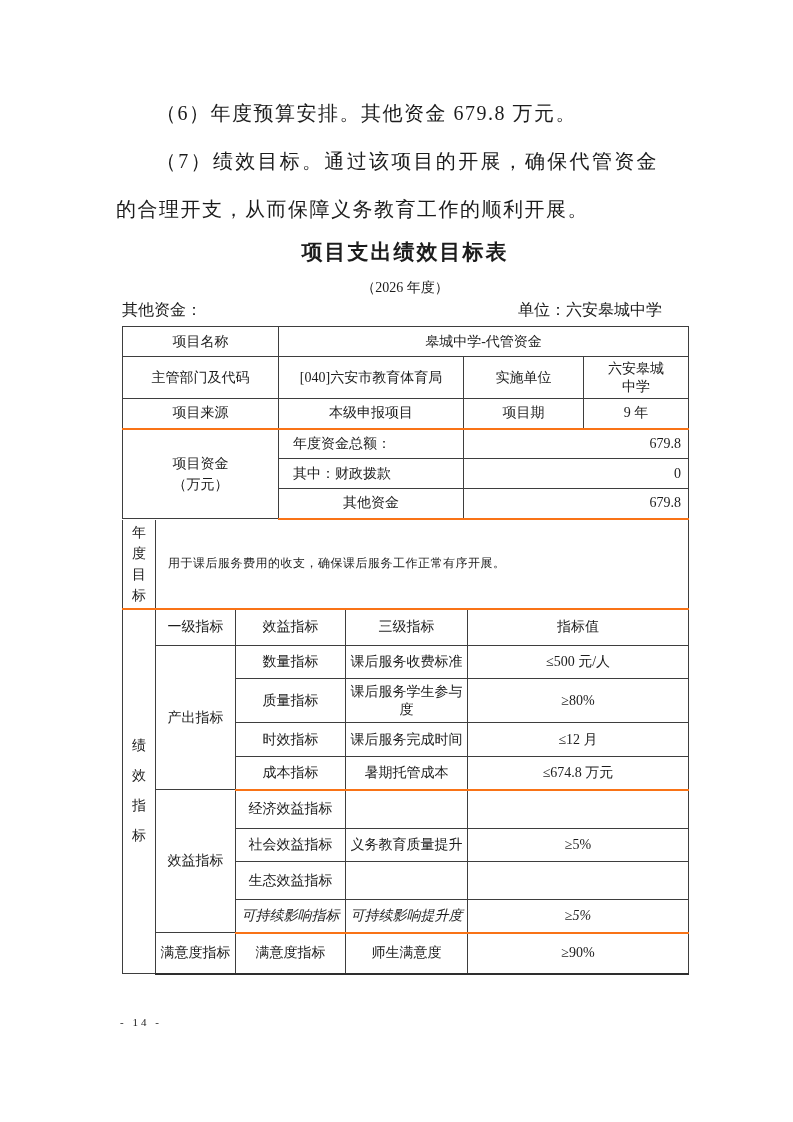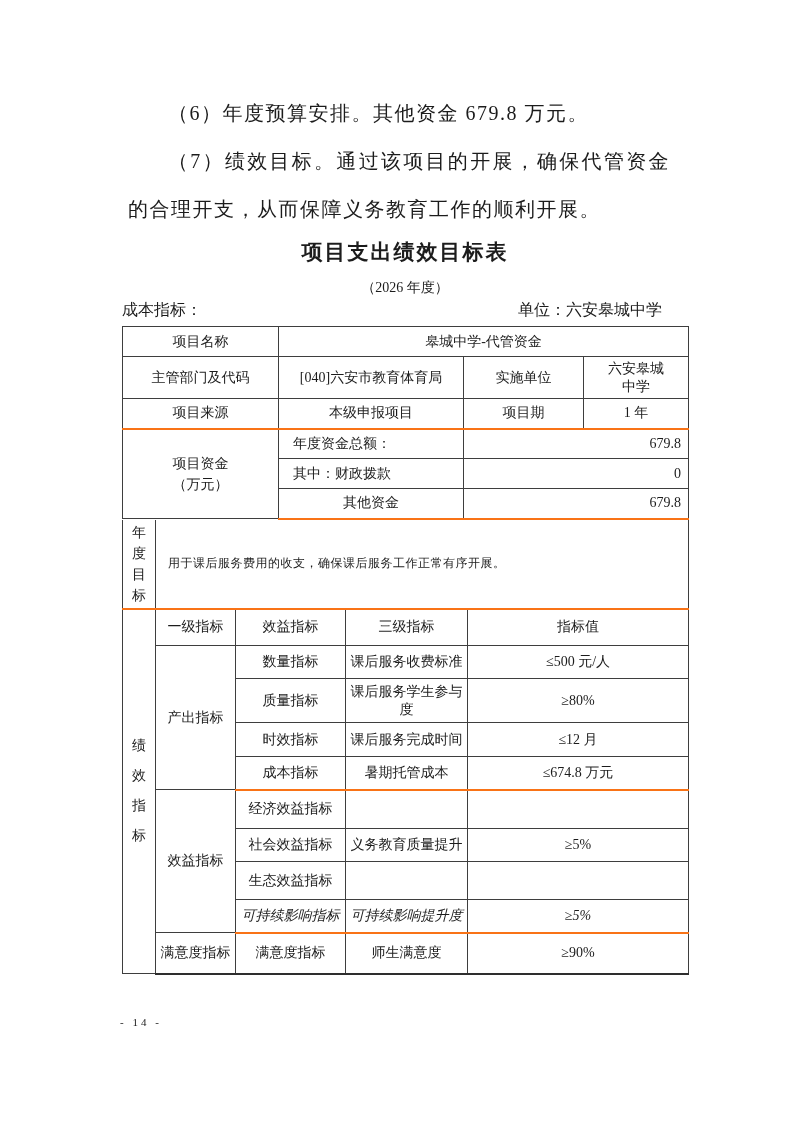--- a/index.html
+++ b/index.html
@@ -11,21 +11,21 @@
     margin: 0 auto;
     background: #ffffff;
     font-family: "Liberation Serif", "DejaVu Serif", serif;
     color: #1c1c1c;
     overflow: hidden;
   }
 
   
   .body-text {
     position: absolute;
-    top: 89px; left: 128px;
+    top: 89px; left: 116px;
     width: 542px;
     font-size: 20px;
     letter-spacing: 1.5px;
     line-height: 48px;
     text-align: justify;
   }
   .body-text p { margin: 0; text-indent: 2em; }
 
   
   .tbl-title {
@@ -113,21 +113,21 @@
 
   <div class="body-text">
     <p>（6）年度预算安排。其他资金 679.8 万元。</p>
     <p>（7）绩效目标。通过该项目的开展，确保代管资金的合理开支，从而保障义务教育工作的顺利开展。</p>
   </div>
 
   <h1 class="tbl-title">项目支出绩效目标表</h1>
   <div class="tbl-subtitle">（2026 年度）</div>
 
   <div class="info-line">
-    <span class="left">成本指标：</span>
+    <span class="left">其他资金：</span>
     <span class="right">单位：六安皋城中学</span>
   </div>
 
   <div class="tables">
 
     <table class="tbl-a">
       <colgroup>
           <col style="width:156px">
           <col style="width:185px">
           <col style="width:120px">
@@ -141,21 +141,21 @@
       <tr class="rA2">
         <td>主管部门及代码</td>
         <td>[040]六安市教育体育局</td>
         <td>实施单位</td>
         <td class="narrow-wrap">六安皋城中学</td>
       </tr>
       <tr class="rA3 sep">
         <td>项目来源</td>
         <td>本级申报项目</td>
         <td>项目期</td>
-        <td>1 年</td>
+        <td>9 年</td>
       </tr>
       <tr class="rA4">
         <td rowspan="3" class="fund-label">
           <div>项目资金</div>
           <div>（万元）</div>
         </td>
         <td class="lbl-left">年度资金总额：</td>
         <td colspan="2" class="num">679.8</td>
       </tr>
       <tr class="rA5">

